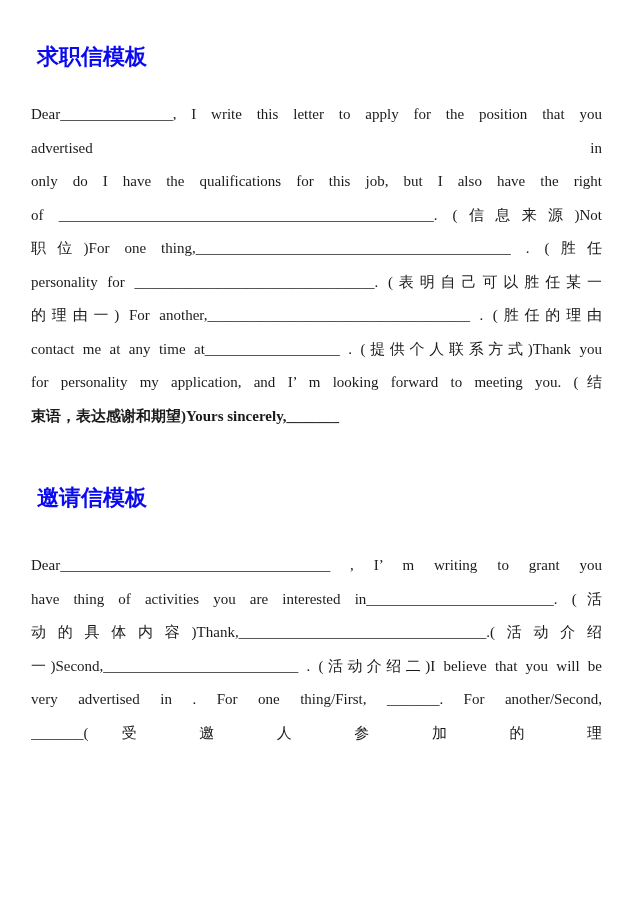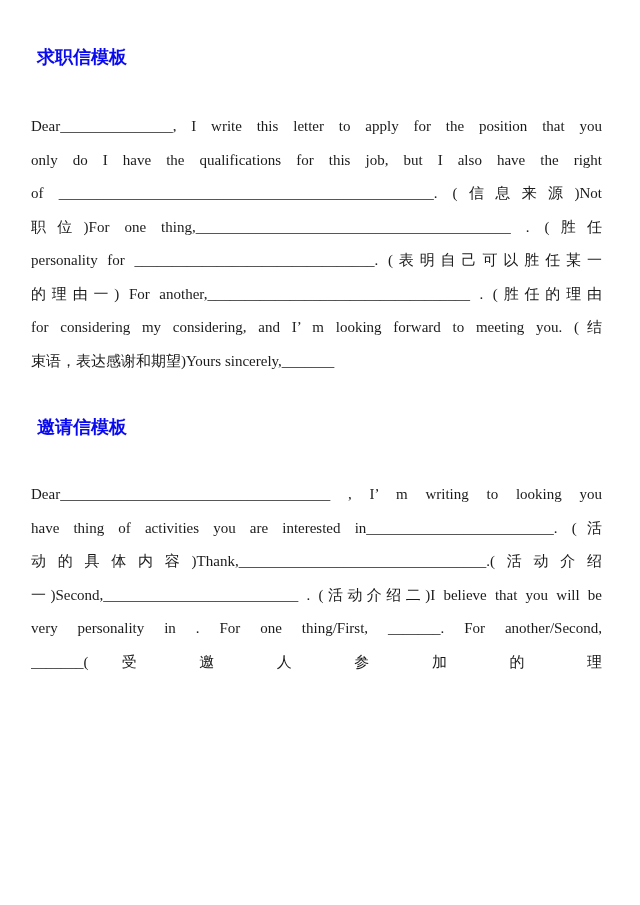--- a/index.html
+++ b/index.html
@@ -19,65 +19,68 @@
     width: 640px;
     height: 905px;
     padding: 0 38px 0 31px;
     background: #ffffff;
   }
   .sec-title {
     margin: 0 0 0 6px;
     color: #0a0af0;
     font-family: "Liberation Sans", "DejaVu Sans", sans-serif;
     font-weight: bold;
-    font-size: 18px;
+    font-size: 22px;
     line-height: 22px;
   }
   #sec1-title { margin-top: 46px; }
-  #sec2-title { margin-top: 38px; }
+  #sec2-title { margin-top: 54px; }
   .para {
     margin: 0;
     font-size: 15px;
   }
-  #para1 { margin-top: 42px; }
+  #para1 { margin-top: 30px; }
   #para2 { margin-top: 40px; }
   .line {
     height: 33.5px;
     line-height: 33.5px;
     overflow: hidden;
     text-align: justify;
     text-align-last: justify;
   }
   .line.nj {
     text-align: left;
     text-align-last: left;
+    font-weight: bold;
   }
 </style>
 </head>
 <body>
 
 <div class="page">
 
   <h2 class="sec-title" id="sec1-title">求职信模板</h2>
 
   <div class="para" id="para1">
     <div class="line">Dear_______________, I write this letter to apply for the position that you</div>
+    <div class="line">advertised in</div>
     <div class="line">only do I have the qualifications for this job, but I also have the right</div>
     <div class="line">of __________________________________________________. (信息来源)Not</div>
     <div class="line">职位)For one thing,__________________________________________ . (胜任</div>
     <div class="line">personality for ________________________________. (表明自己可以胜任某一</div>
     <div class="line">的理由一) For another,___________________________________ . (胜任的理由</div>
-    <div class="line">for considering my considering, and I’ m looking forward to meeting you. (结</div>
+    <div class="line">contact me at any time at__________________ . (提供个人联系方式)Thank you</div>
+    <div class="line">for personality my application, and I’ m looking forward to meeting you. (结</div>
     <div class="line nj">束语，表达感谢和期望)Yours sincerely,_______</div>
   </div>
 
   <h2 class="sec-title" id="sec2-title">邀请信模板</h2>
 
   <div class="para" id="para2">
-    <div class="line">Dear____________________________________ , I’ m writing to looking you</div>
+    <div class="line">Dear____________________________________ , I’ m writing to grant you</div>
     <div class="line">have thing of activities you are interested in_________________________. (活</div>
     <div class="line">动的具体内容)Thank,_________________________________.(活动介绍</div>
     <div class="line">一)Second,__________________________ . (活动介绍二)I believe that you will be</div>
-    <div class="line">very personality in . For one thing/First, _______. For another/Second,</div>
+    <div class="line">very advertised in . For one thing/First, _______. For another/Second,</div>
     <div class="line">_______( 受 邀 人 参 加 的 理</div>
   </div>
 
 </div>
 
 </body></html>

